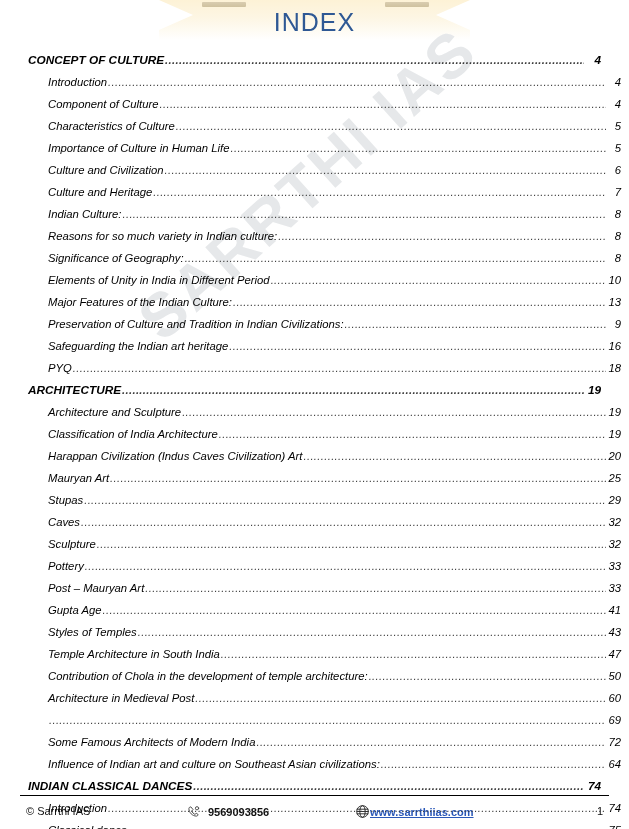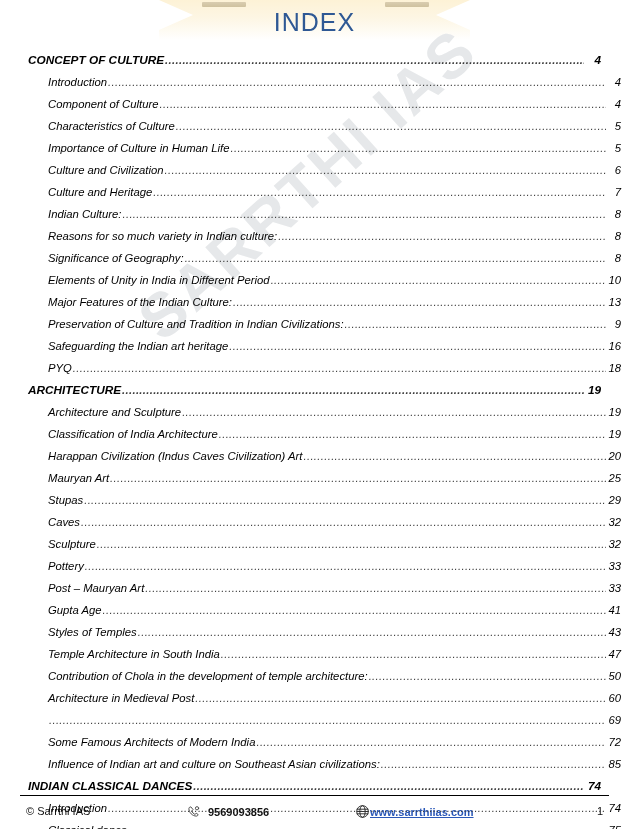--- a/index.html
+++ b/index.html
@@ -369,21 +369,21 @@
       <span class="pg">69</span>
     </div>
     <div class="toc-row level-1">
       <span class="lbl">Some Famous Architects of Modern India</span>
       <span class="leader">............................................................................................................................................................................................................................................................................................................</span>
       <span class="pg">72</span>
     </div>
     <div class="toc-row level-1">
       <span class="lbl">Influence of Indian art and culture on Southeast Asian civilizations:</span>
       <span class="leader">............................................................................................................................................................................................................................................................................................................</span>
-      <span class="pg">85</span>
+      <span class="pg">64</span>
     </div>
     <div class="toc-row level-0">
       <span class="lbl">INDIAN CLASSICAL DANCES</span>
       <span class="leader">............................................................................................................................................................................................................................................................................................................</span>
       <span class="pg">74</span>
     </div>
     <div class="toc-row level-1">
       <span class="lbl">Introduction</span>
       <span class="leader">............................................................................................................................................................................................................................................................................................................</span>
       <span class="pg">74</span>

